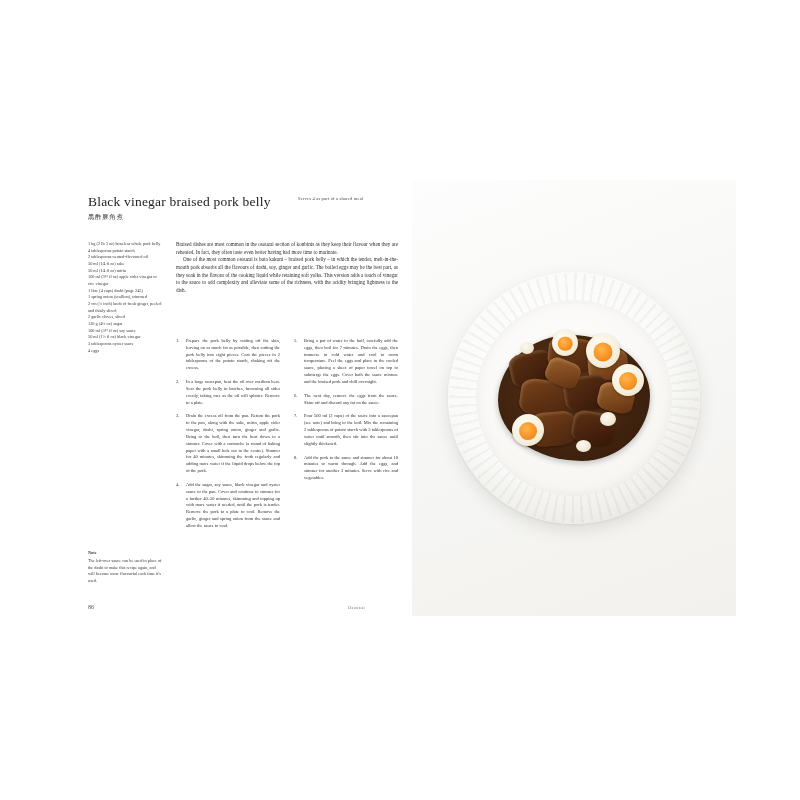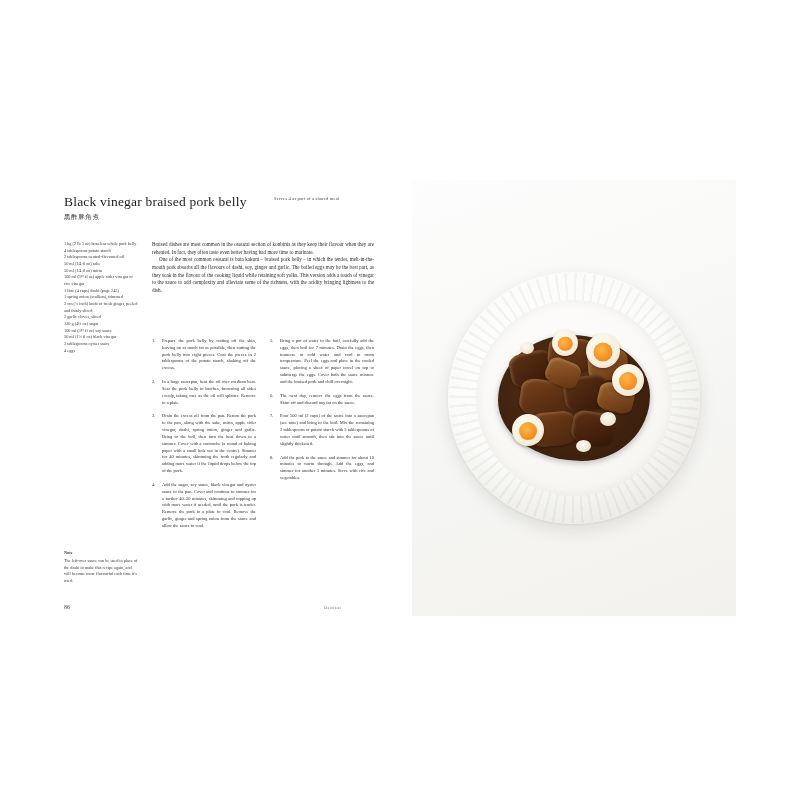--- a/index.html
+++ b/index.html
@@ -19,21 +19,21 @@
     left: 0;
     top: 0;
     width: 800px;
     height: 800px;
     background: #ffffff;
   }
 
   
   .page-left {
     position: absolute;
-    left: 56px;
+    left: 80px;
     top: 180px;
     width: 326px;
     height: 436px;
     background: #ffffff;
   }
 
   .recipe-title {
     position: absolute;
     left: 8px;
     top: 14px;

